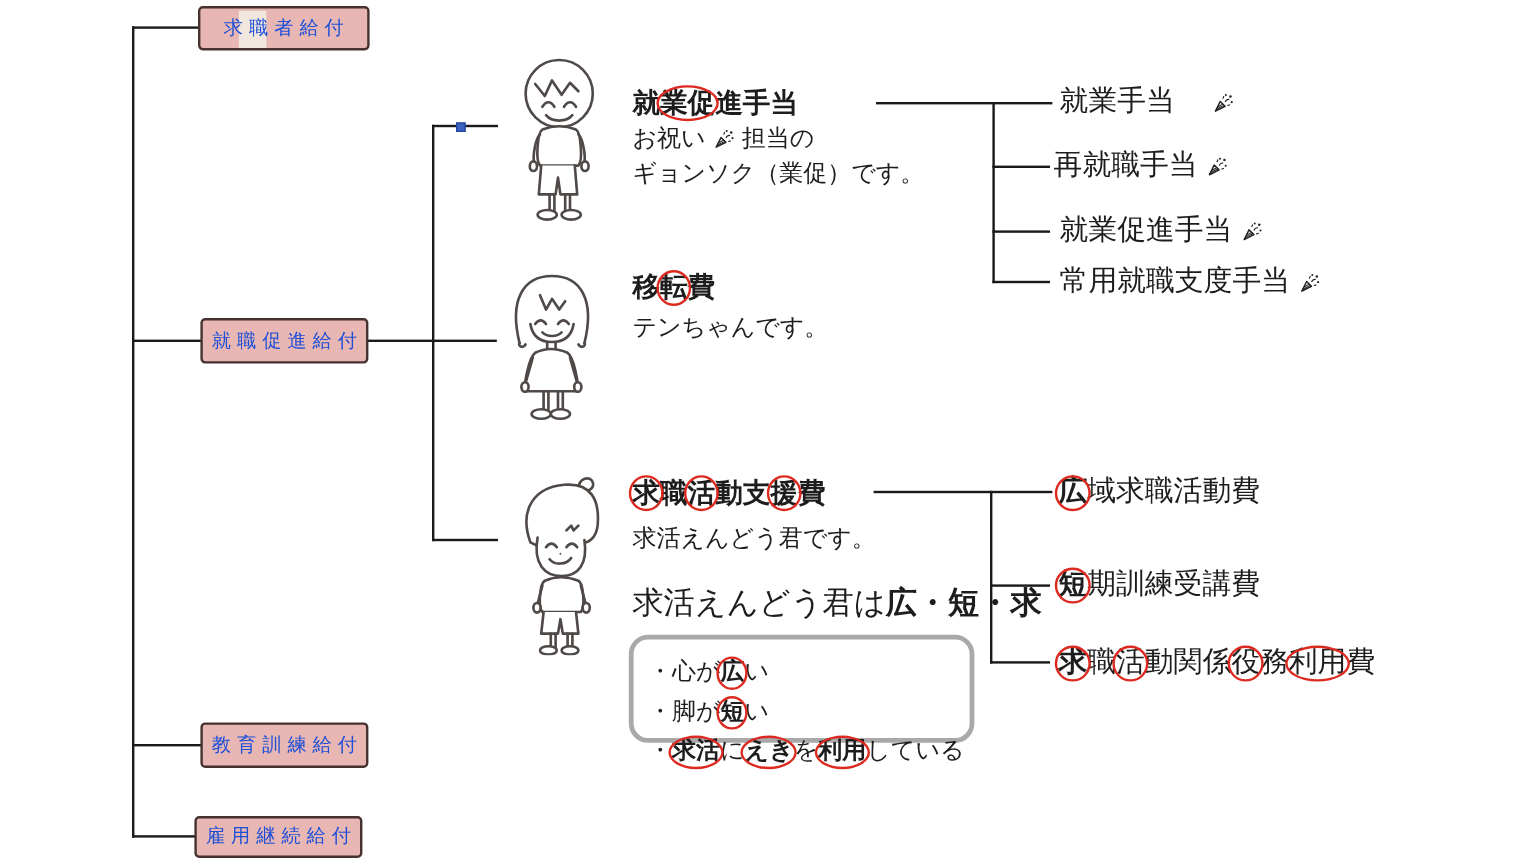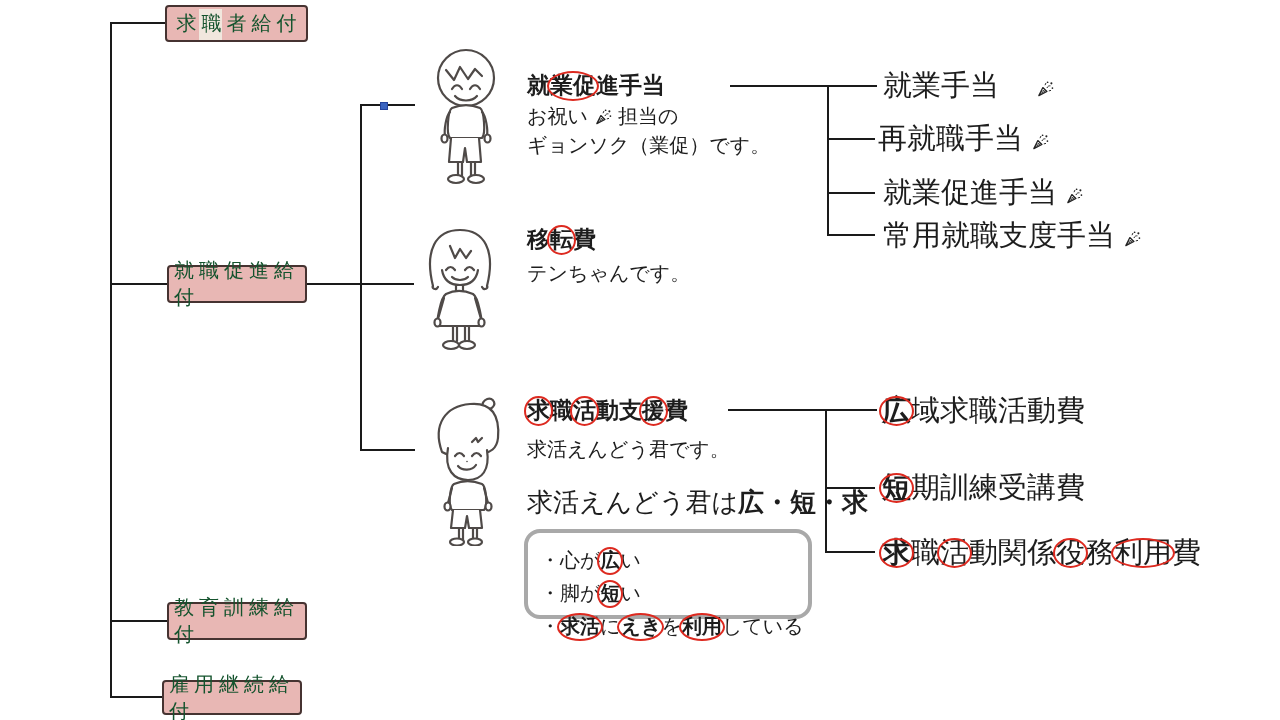--- a/index.html
+++ b/index.html
@@ -6,27 +6,27 @@
   .canvas {
     position:relative; width:1280px; height:720px; background:#ffffff;
     font-family:"Liberation Sans","DejaVu Sans",sans-serif; color:#1d1d1d; overflow:hidden;
   }
   .hline,.vline { position:absolute; background:#1a1a1a; }
   .hline { height:2px; }
   .vline { width:2px; }
   .cat-box {
     position:absolute; background:#e8b7b4; border:2.5px solid #463331; border-radius:4px;
     display:flex; align-items:center; justify-content:center;
-    font-size:20px; letter-spacing:5px; padding-left:5px; color:#14532d; box-sizing:border-box;
+    font-size:16px; letter-spacing:5px; padding-left:5px; color:#1d4ed8; box-sizing:border-box;
   }
   .hl-band { position:absolute; background:rgba(242,242,233,0.8); }
   .handle { position:absolute; left:380px; top:102px; width:8px; height:8px; background:#3a64c0; border:1px solid #24439c; box-sizing:border-box; }
   .title { position:absolute; font-size:23px; font-weight:700; white-space:nowrap; line-height:28px; }
   .body-line { position:absolute; font-size:20px; white-space:nowrap; line-height:26px; }
-  .list-item { position:absolute; font-size:29px; white-space:nowrap; line-height:28px; }
+  .list-item { position:absolute; font-size:24px; white-space:nowrap; line-height:28px; }
   .b { font-weight:700; }
   .circ { position:relative; display:inline-block; }
   .circ::after {
     content:""; position:absolute; left:-3px; right:-3px; top:0px; bottom:-2px;
     border:2px solid #dd2a20; border-radius:50%; pointer-events:none;
   }
   .note-box {
     position:absolute; left:524px; top:529px; width:288px; height:90px;
     border:4px solid #a9a9a9; border-radius:16px; box-sizing:border-box;
   }

